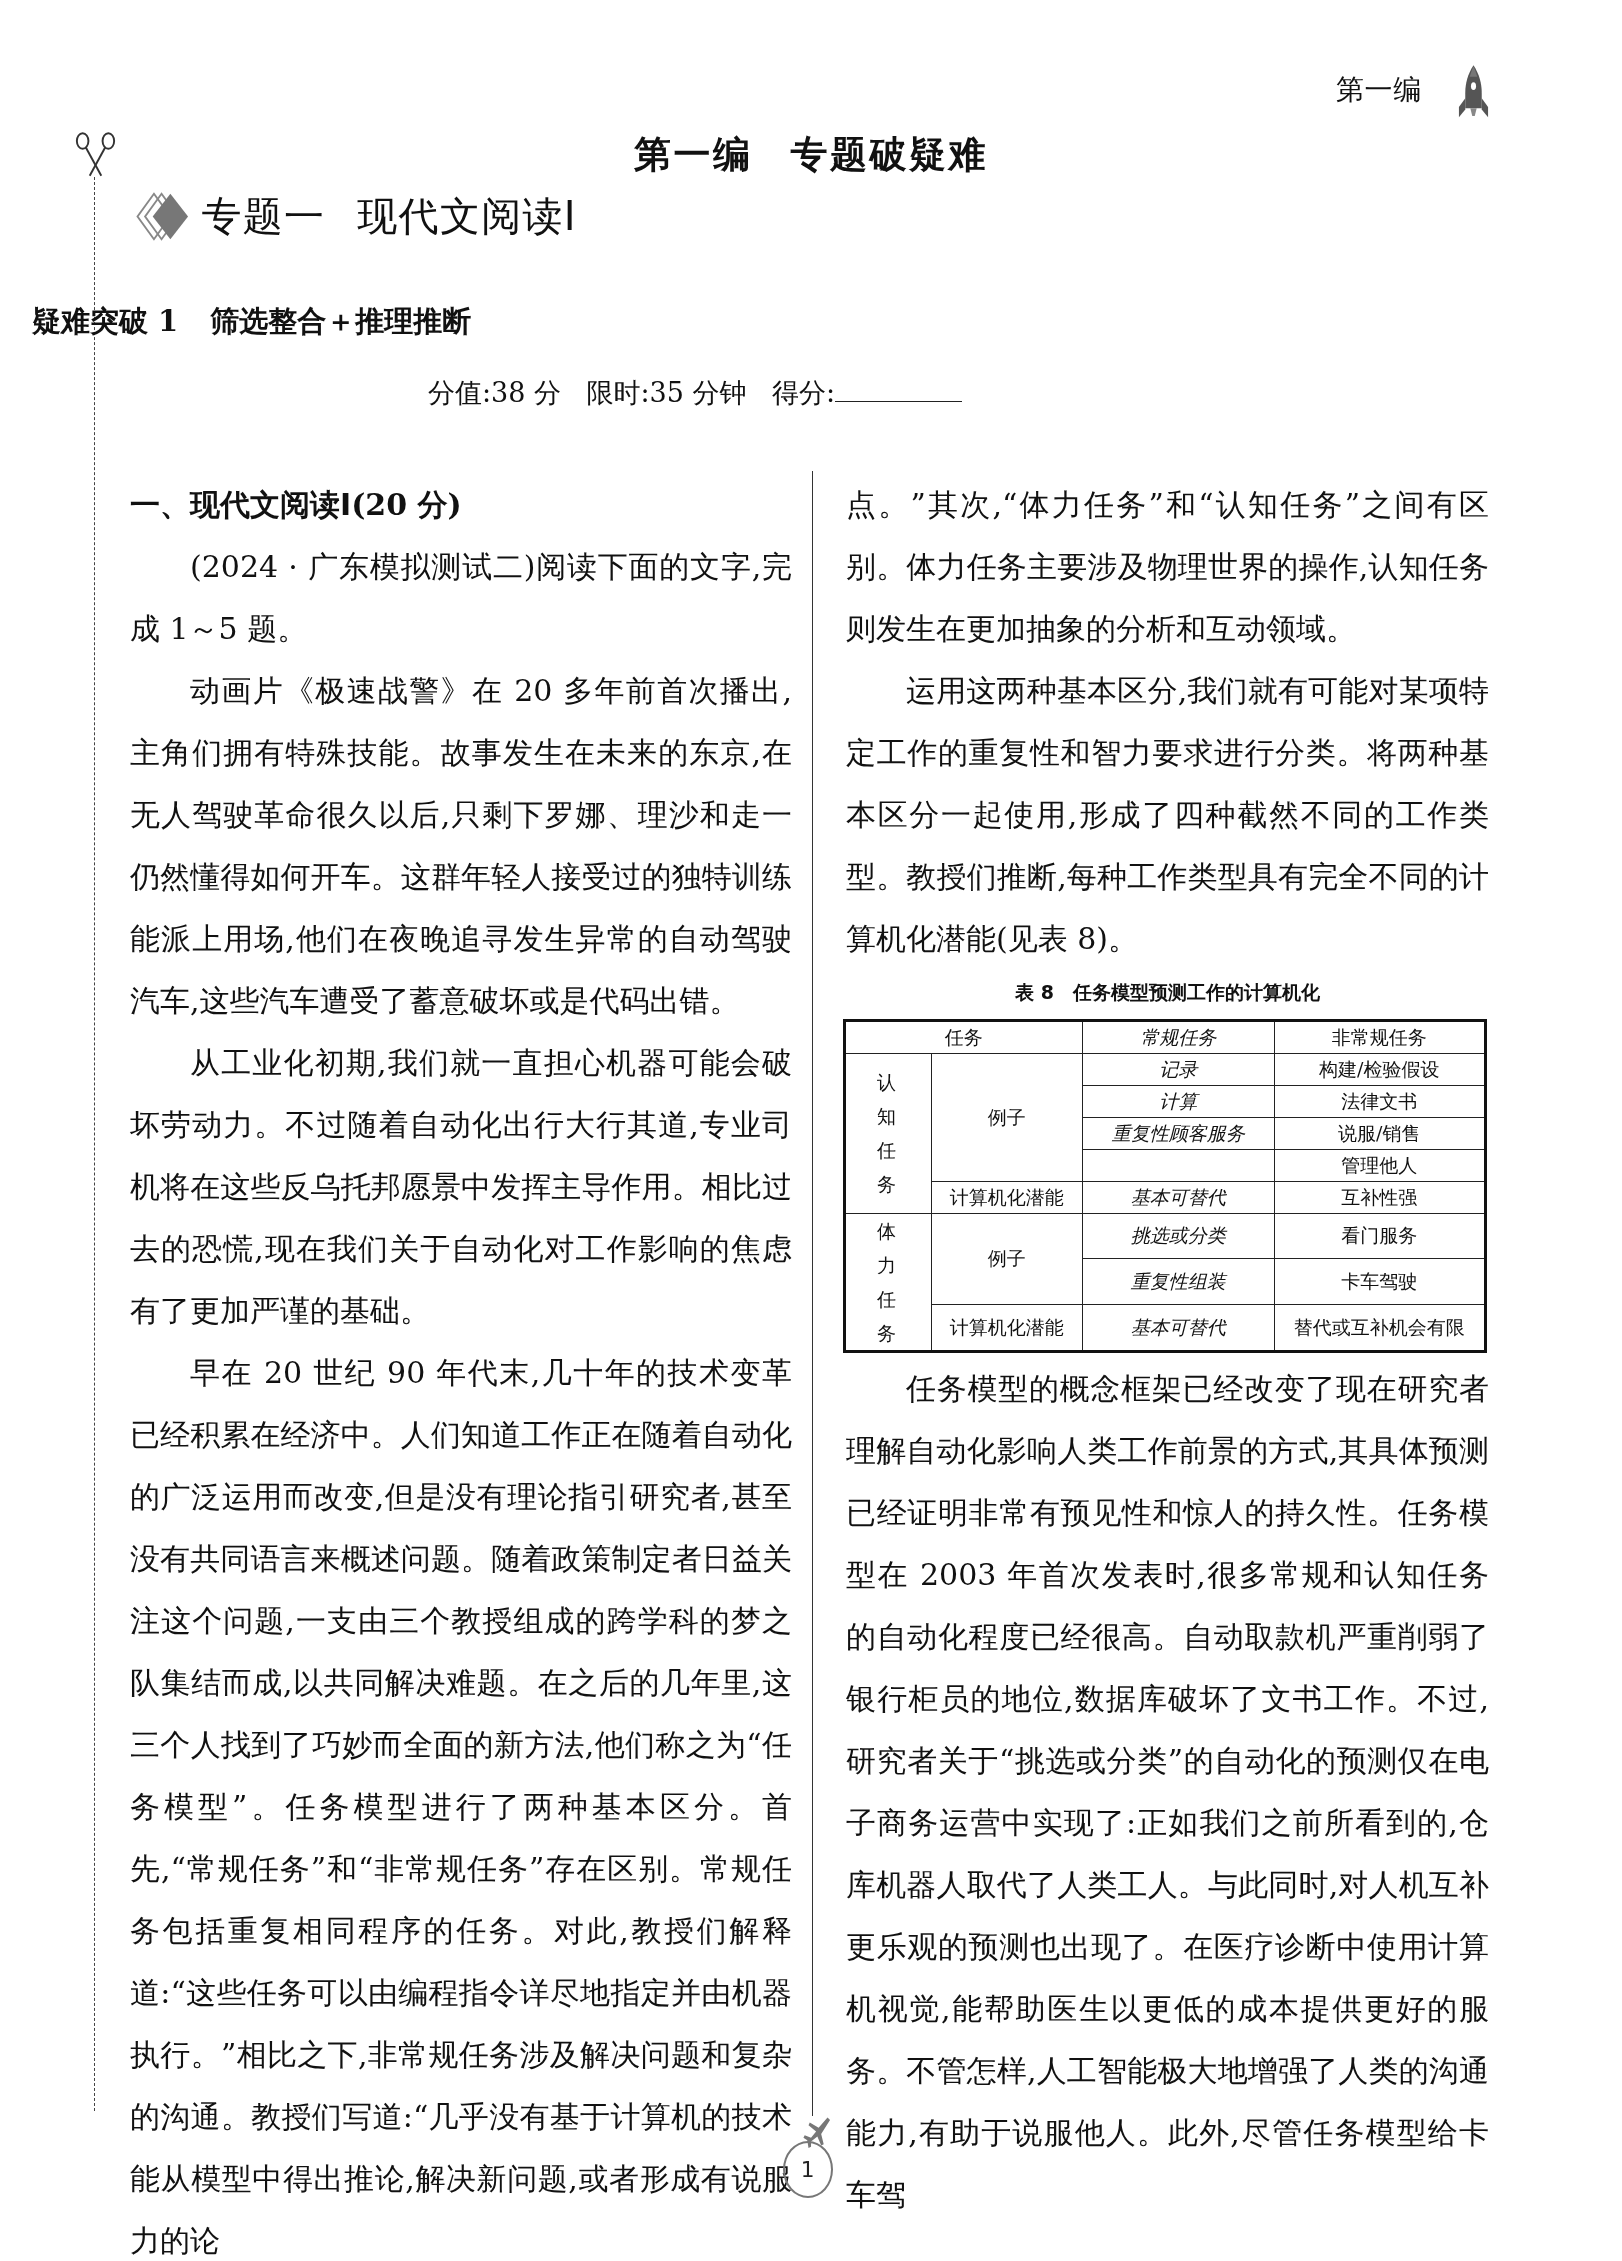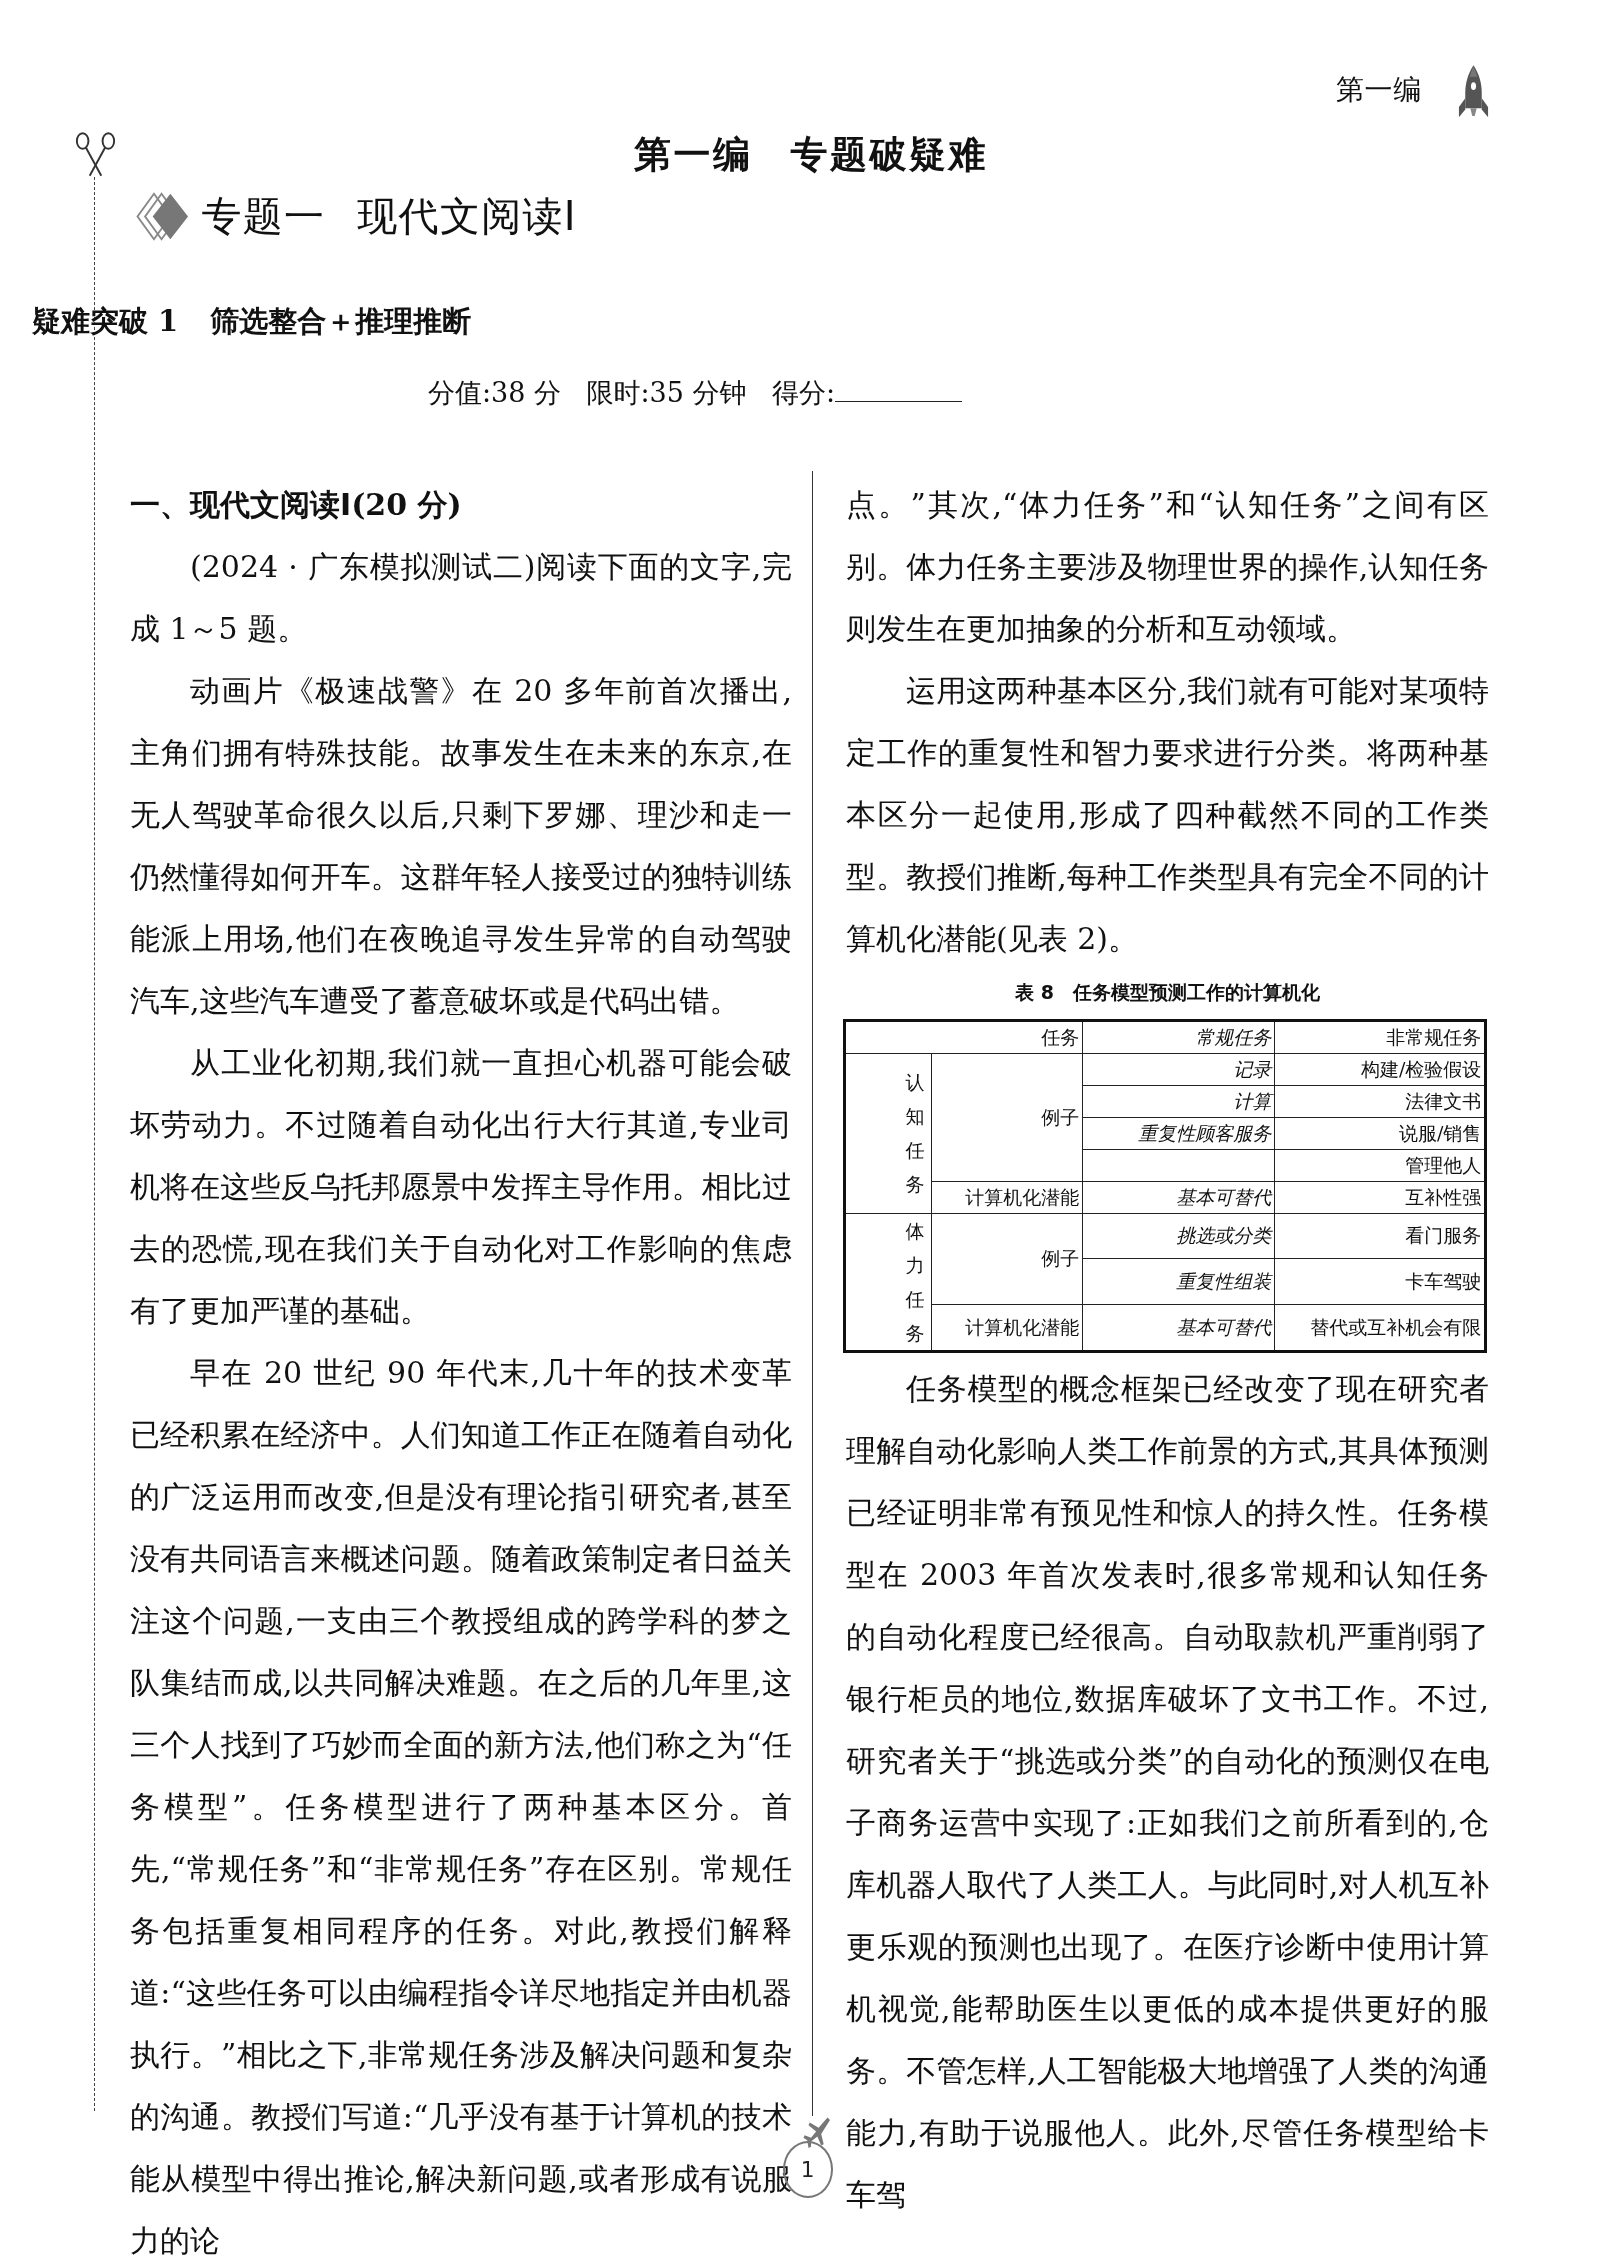--- a/index.html
+++ b/index.html
@@ -28,21 +28,21 @@
   #col-left { left:130px; }
   #col-right { left:846px; width:643px; }
   #col-divider { left:812px; top:471px; height:1645px; border-left:1.3px solid #333; width:0; }
   .p { margin:0; }
   .indent { text-indent:2em; }
   .q-head { font-family:"DejaVu Sans","Liberation Sans",sans-serif; font-weight:bold; }
   .q-score { font-family:"DejaVu Serif","Liberation Serif",serif; font-weight:bold; }
   
   #table-caption { text-align:center; font-family:"DejaVu Sans","Liberation Sans",sans-serif; font-weight:bold; font-size:19px; line-height:45px; margin-top:0px; }
   #task-table { border-collapse:collapse; width:644px; margin-left:-3.2px; margin-top:3.8px; margin-bottom:5.1px; border:3.2px solid #111; font-size:19px; line-height:21.6px; }
-  #task-table td { border:1.3px solid #222; text-align:right; height:31px; padding:0 2.5px; }
+  #task-table td { border:1.3px solid #222; text-align:center; height:31px; padding:0 2.5px; }
   #task-table .c1 { width:80px; }
   #task-table .c2 { width:145px; }
   #task-table .c3 { width:186px;font-style:italic; }
   #page-num-wrap { left:770px; top:2115px; width:70px; height:83px; }
   #page-num { position:absolute; left:12.7px; top:25.5px; width:46px; height:53px; border:2.5px solid #777; border-radius:50%; text-align:center; line-height:53px; font-family:"DejaVu Sans","Liberation Sans",sans-serif; font-size:21.6px; color:#222; }
   #plane { position:absolute; left:32px; top:0; width:32px; height:38px; }
 </style>
 </head>
 <body>
 
@@ -92,21 +92,21 @@
   <p class="p indent">(2024 · 广东模拟测试二)阅读下面的文字,完成 1～5 题。</p>
   <p class="p indent">动画片《极速战警》在 20 多年前首次播出,主角们拥有特殊技能。故事发生在未来的东京,在无人驾驶革命很久以后,只剩下罗娜、理沙和走一仍然懂得如何开车。这群年轻人接受过的独特训练能派上用场,他们在夜晚追寻发生异常的自动驾驶汽车,这些汽车遭受了蓄意破坏或是代码出错。</p>
   <p class="p indent">从工业化初期,我们就一直担心机器可能会破坏劳动力。不过随着自动化出行大行其道,专业司机将在这些反乌托邦愿景中发挥主导作用。相比过去的恐慌,现在我们关于自动化对工作影响的焦虑有了更加严谨的基础。</p>
   <p class="p indent">早在 20 世纪 90 年代末,几十年的技术变革已经积累在经济中。人们知道工作正在随着自动化的广泛运用而改变,但是没有理论指引研究者,甚至没有共同语言来概述问题。随着政策制定者日益关注这个问题,一支由三个教授组成的跨学科的梦之队集结而成,以共同解决难题。在之后的几年里,这三个人找到了巧妙而全面的新方法,他们称之为“任务模型”。任务模型进行了两种基本区分。首先,“常规任务”和“非常规任务”存在区别。常规任务包括重复相同程序的任务。对此,教授们解释道:“这些任务可以由编程指令详尽地指定并由机器执行。”相比之下,非常规任务涉及解决问题和复杂的沟通。教授们写道:“几乎没有基于计算机的技术能从模型中得出推论,解决新问题,或者形成有说服力的论</p>
 </div>
 
 <div id="col-divider" class="abs"></div>
 
 <div id="col-right" class="col">
   <p class="p">点。”其次,“体力任务”和“认知任务”之间有区别。体力任务主要涉及物理世界的操作,认知任务则发生在更加抽象的分析和互动领域。</p>
-  <p class="p indent">运用这两种基本区分,我们就有可能对某项特定工作的重复性和智力要求进行分类。将两种基本区分一起使用,形成了四种截然不同的工作类型。教授们推断,每种工作类型具有完全不同的计算机化潜能(见表 2)。</p>
+  <p class="p indent">运用这两种基本区分,我们就有可能对某项特定工作的重复性和智力要求进行分类。将两种基本区分一起使用,形成了四种截然不同的工作类型。教授们推断,每种工作类型具有完全不同的计算机化潜能(见表 8)。</p>
 
   <div id="table-caption">表 8　任务模型预测工作的计算机化</div>
   <table id="task-table">
     <tbody>
         <tr>
       <td colspan="2">任务</td>
       <td class="c3">常规任务</td>
       <td>非常规任务</td>
     </tr>
     <tr>

